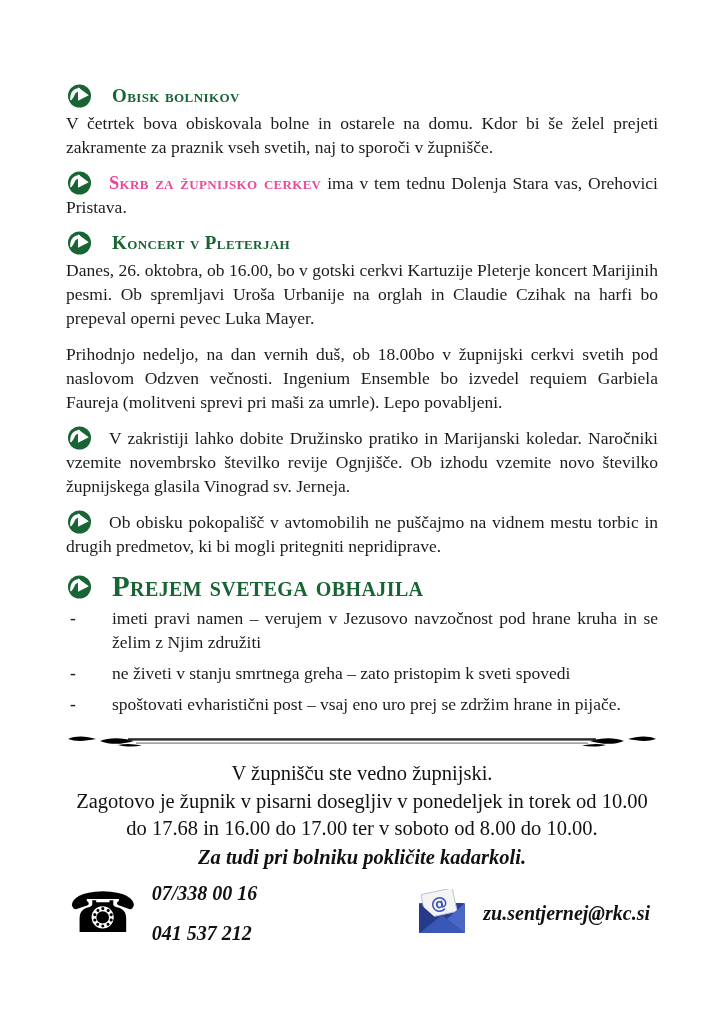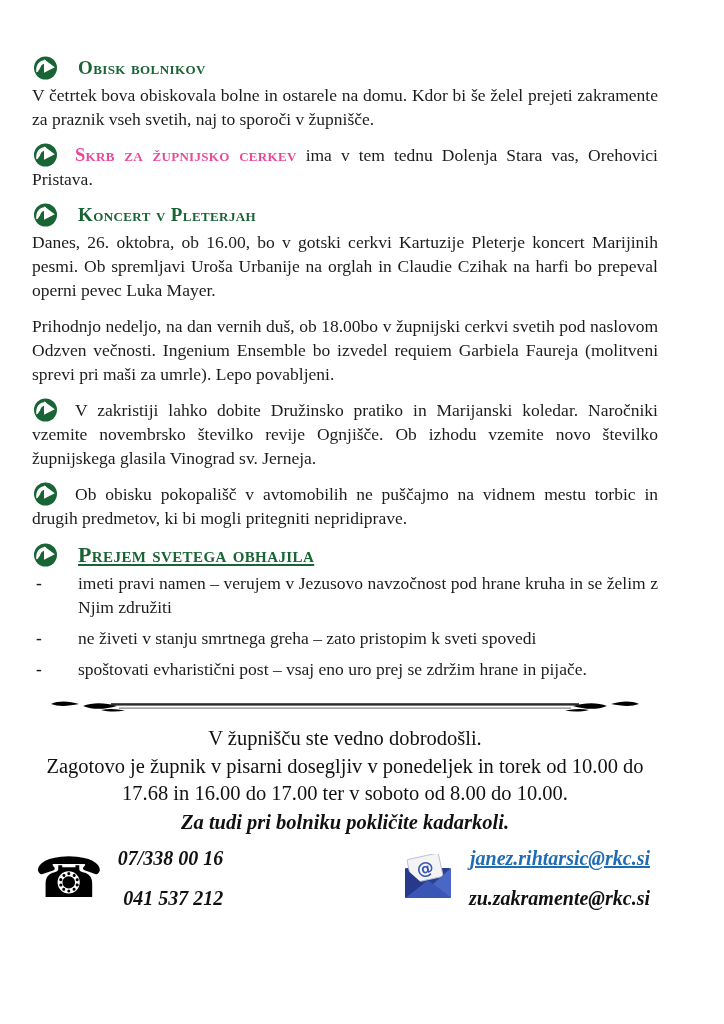--- a/index.html
+++ b/index.html
@@ -1,38 +1,38 @@
 <!DOCTYPE html>
 <html><head>
 <meta charset="utf-8">
 <style>
   html, body { margin:0; padding:0; }
   body {
     width:724px; height:1024px; background:#ffffff; overflow:hidden;
     font-family:"Liberation Serif", serif; color:#1c1c1c;
     -webkit-font-smoothing:antialiased;
   }
-  .page { padding:46px 66px 0 32px; }
+  .page { padding:46px 66px 0 66px;margin-top:28px; }
 
   
   .section { margin-bottom:7px; }
 
   .sec-heading {
     display:flex; align-items:center; gap:19px; margin:10px 0 3px 0;
   }
   .bullet-icon { width:27px; height:24px; flex:0 0 auto; }
   .bullet-inline {
     display:inline-block; width:27px; height:24px;
     vertical-align:-6px; margin-right:16px;
   }
   .h-green {
     font-variant:small-caps; font-weight:bold; color:#186434;
     font-size:19px; letter-spacing:.4px;
   }
-  .h-green-big { font-size:22px;text-decoration:underline; }
+  .h-green-big { font-size:29px; }
 
   p.body-text {
     text-align:justify; font-size:17.5px; line-height:24px;
     margin:0 0 12px 0;
   }
   .inline-heading {
     font-variant:small-caps; font-weight:bold; color:#ec4899;
     font-size:18.5px; letter-spacing:.3px;
   }
 
@@ -55,21 +55,21 @@
   
   .footer-center { text-align:center; font-size:20.5px; line-height:27.5px; color:#111; }
   .footer-call { font-weight:bold; font-style:italic; margin-top:1px; }
 
   .contacts {
     display:flex; justify-content:space-between; align-items:center;
     margin:10px 8px 0 2px;
   }
   .contact-group { display:flex; align-items:center; gap:14px; }
   .phone-glyph { font-family:"DejaVu Sans", sans-serif; font-size:56px; line-height:56px; color:#000; }
-  .contact-lines { display:flex; flex-direction:column; gap:16px;text-align:right; }
+  .contact-lines { display:flex; flex-direction:column; gap:16px; }
   .contact-lines .line {
     font-weight:bold; font-style:italic; font-size:20px; line-height:24px; color:#111;
   }
   a.email-link {
     font-weight:bold; font-style:italic; font-size:20px; line-height:24px;
     color:#1f6cb5; text-decoration:underline;
   }
 </style>
 </head>
 <body>
@@ -163,21 +163,21 @@
         <path d="M590 7 C582 3.5 572 4 562 7 C572 9 582 10 590 7 Z"></path>
         <path d="M558 9 C548 5 536 5.5 524 9 C536 12.5 548 13 558 9 Z"></path>
         <path d="M540 13 C532 11.5 524 12 516 13.5 C524 15 532 15 540 13 Z"></path>
       </g>
       <rect x="62" y="6.2" width="468" height="2.4" fill="#2a2a2a"></rect>
       <rect x="70" y="10.4" width="452" height="1.5" fill="#9a9a9a"></rect>
     </svg>
   </div>
 
   <div class="footer-center">
-    <div>V župnišču ste vedno dobrodošli.</div>
+    <div>V župnišču ste vedno župnijski.</div>
     <div>Zagotovo je župnik v pisarni dosegljiv v ponedeljek in torek od 10.00 do 17.68 in 16.00 do 17.00 ter v soboto od 8.00 do 10.00.</div>
     <div class="footer-call">Za tudi pri bolniku pokličite kadarkoli.</div>
   </div>
 
   <div class="contacts">
     <div class="contact-group">
       <span class="phone-glyph">☎</span>
       <div class="contact-lines">
         <span class="line">07/338 00 16</span>
         <span class="line">041 537 212</span>
@@ -188,19 +188,18 @@
         <rect x="6" y="14" width="46" height="30" rx="2" fill="#2b3f8f"></rect>
         <g transform="rotate(-12 26 14)">
           <rect x="10" y="2" width="32" height="24" rx="2" fill="#f4f4f4" stroke="#b9c2d8" stroke-width="1"></rect>
           <text x="26" y="20" text-anchor="middle" font-size="17" font-family="DejaVu Sans, sans-serif" fill="#3a57b5" font-weight="bold">@</text>
         </g>
         <polygon points="6,44 29,26 52,44" fill="#3a57b5"></polygon>
         <polygon points="6,14 6,44 24,30" fill="#27398a"></polygon>
         <polygon points="52,14 52,44 34,30" fill="#4a67c5"></polygon>
       </svg>
       <div class="contact-lines">
-        <a class="email-link" href="#">janez.rihtarsic@rkc.si</a>
-        <span class="line">zu.zakramente@rkc.si</span>
+        <span class="line">zu.sentjernej@rkc.si</span>
       </div>
     </div>
   </div>
 
 </div>
 
 </body></html>

